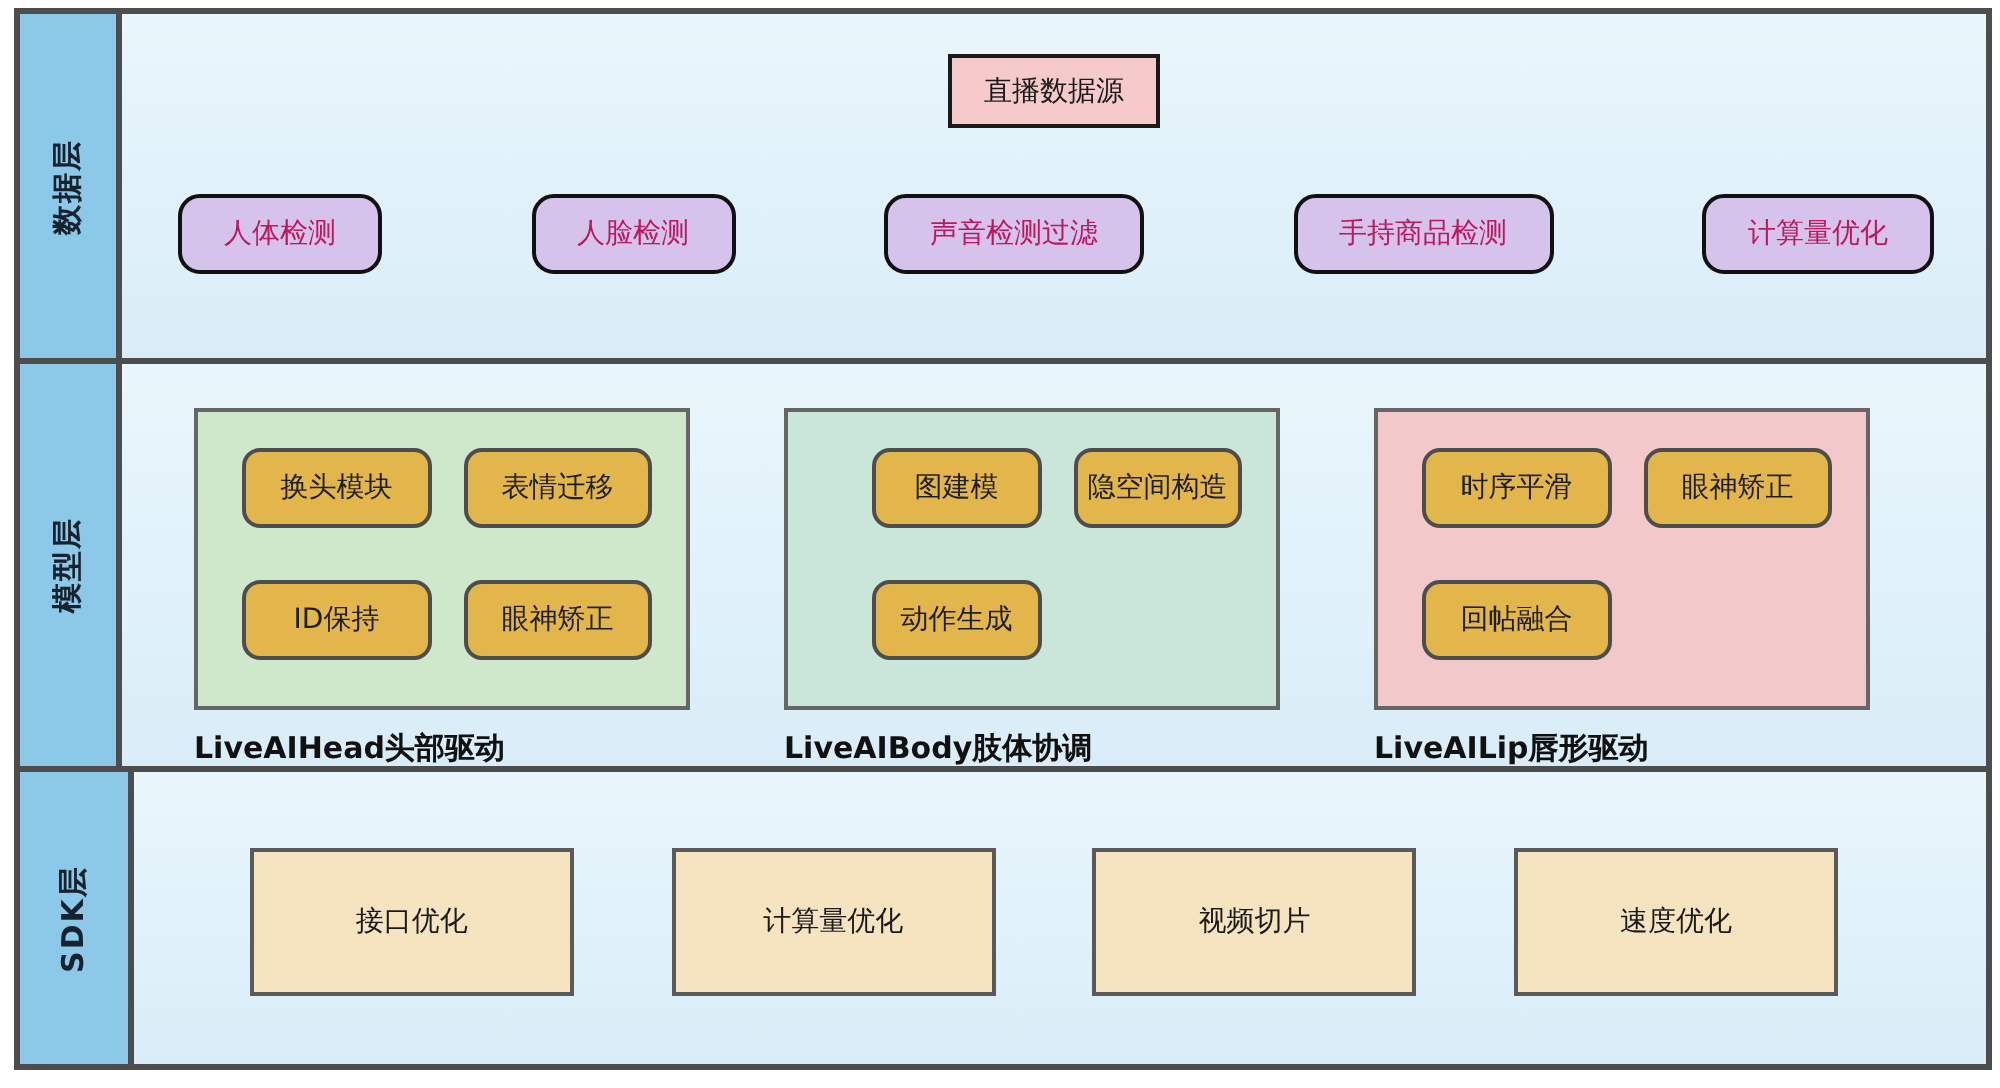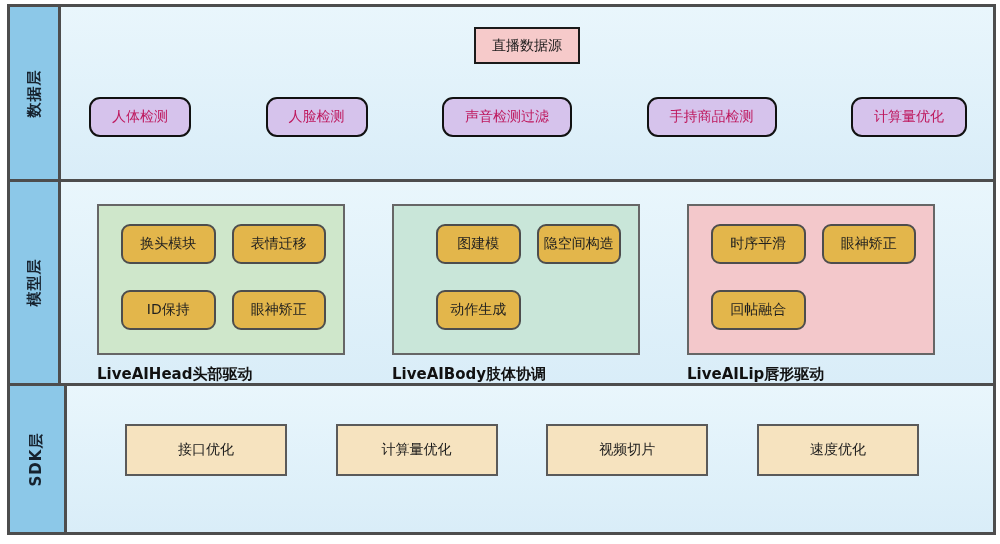--- a/index.html
+++ b/index.html
@@ -28,21 +28,21 @@
   .group{width:248px;display:flex;flex-direction:column;align-items:flex-start;}
   .group-body{box-sizing:border-box;width:248px;border:2px solid #666666;display:grid;grid-template-columns:1fr 1fr;column-gap:16px;row-gap:26px;padding:18px 17px 23px 22px;}
   .group-body.head{background:#cfe7cb;}
   .group-body.body{background:#c9e6d9;padding-left:42px;}
   .group-body.lip{background:#f3c8cb;}
   .module{box-sizing:border-box;height:40px;background:#e3b64b;border:2px solid #4d4d4d;border-radius:9px;display:flex;align-items:center;justify-content:center;font-size:14px;color:#1f1f1f;white-space:nowrap;}
   .group-title{margin-top:10px;font-size:15px;font-weight:bold;color:#111111;white-space:nowrap;}
 
   
   .sdk-row{display:flex;justify-content:space-between;align-items:center;padding:0 74px 0 58px;margin-top:38px;}
-  .sdk-box{box-sizing:border-box;width:162px;height:52px;background:#f6e3bf;border:2px solid #5a5a5a;display:flex;align-items:center;justify-content:center;font-size:14px;color:#1a1a1a;}
+  .sdk-box{box-sizing:border-box;width:162px;height:74px;background:#f6e3bf;border:2px solid #5a5a5a;display:flex;align-items:center;justify-content:center;font-size:14px;color:#1a1a1a;}
 </style>
 </head>
 <body>
 
 <div class="diagram">
 
   <div class="band band-data">
     <div class="band-strip">
       <span>数据层</span>
     </div>

